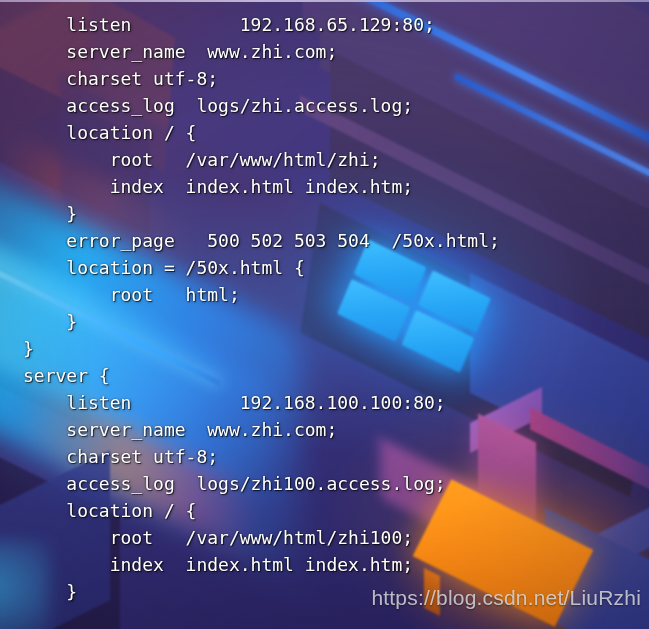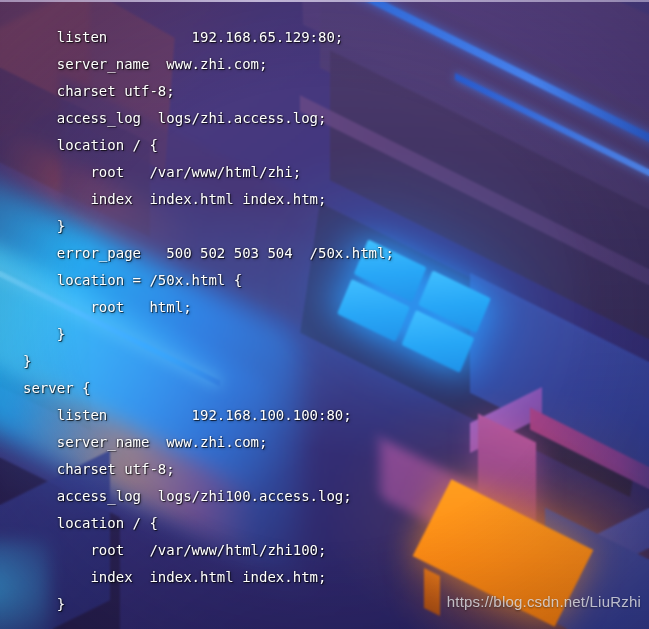--- a/index.html
+++ b/index.html
@@ -315,24 +315,24 @@
   .top-hairline {
     position: absolute;
     top: 0; left: 0; right: 0; height: 2px;
     background: linear-gradient(90deg, rgba(190,175,210,.75), rgba(205,195,225,.9) 40%, rgba(180,170,205,.7));
   }
 
   
   #code {
     position: absolute;
     inset: 0;
-    padding: 24px 0 0 23px;
+    padding: 11px 0 0 23px;
     box-sizing: border-box;
     font-family: "DejaVu Sans Mono", "Liberation Mono", monospace;
-    font-size: 14px;
+    font-size: 18px;
     line-height: 27px;
     color: #ffffff;
     white-space: pre;
     letter-spacing: 0px;
     text-shadow:
        1px 1px 0 rgba(0,0,0,.55),
        1px 1px 3px rgba(0,0,0,.55),
       -1px 0   2px rgba(0,0,0,.30);
     pointer-events: none;
   }
@@ -340,21 +340,21 @@
     height: 27px;
     display: block;
   }
 
   
   .watermark {
     position: absolute;
     right: 8px;
     bottom: 19px;
     font-family: "Liberation Sans", "DejaVu Sans", sans-serif;
-    font-size: 15px;
+    font-size: 21px;
     color: rgba(225,225,232,.80);
     letter-spacing: .2px;
     text-shadow: 0 1px 2px rgba(0,0,0,.45);
     white-space: nowrap;
   }
 </style>
 </head>
 <body>
 
 <div id="screen">

